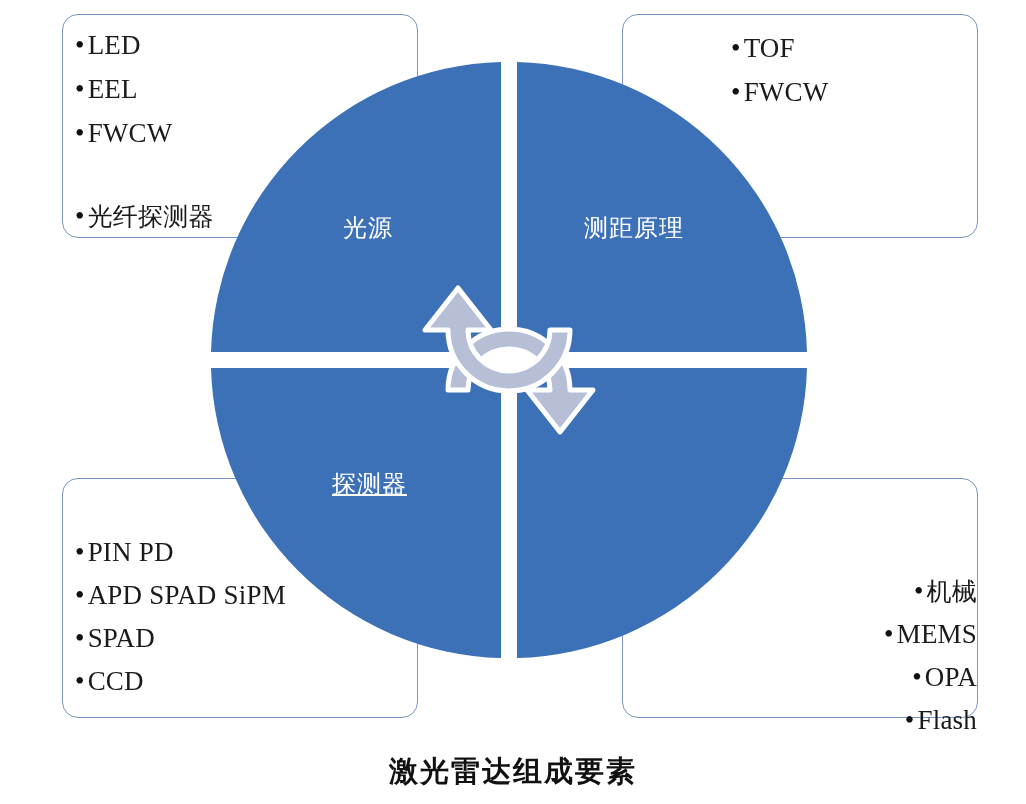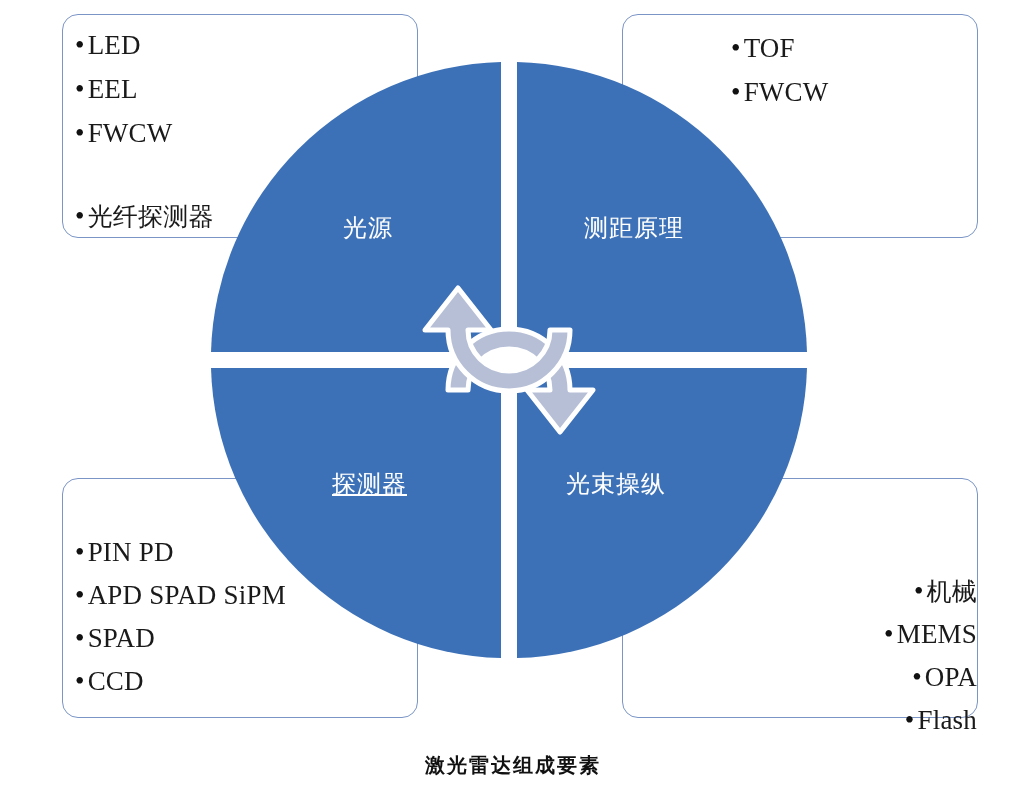--- a/index.html
+++ b/index.html
@@ -109,21 +109,21 @@
 
   
   #caption {
     position: absolute;
     left: 0;
     top: 752px;
     width: 1026px;
     text-align: center;
     font-family: "DejaVu Sans", "Liberation Sans", sans-serif;
     font-weight: bold;
-    font-size: 20px;
+    font-size: 29px;
     letter-spacing: 2px;
     color: #111111;
     z-index: 5;
   }
 </style>
 </head>
 <body>
 
 <div id="stage">
 
@@ -234,17 +234,16 @@
                  L 259 270
                  A 41 41 0 0 0 341 270
                  Z" fill="#B6BFD6" stroke="#FFFFFF" stroke-width="5" stroke-linejoin="round"></path>
       </g>
     </svg>
   </div>
 
   <div class="quad-label" id="label-light-source">光源</div>
   <div class="quad-label" id="label-ranging">测距原理</div>
   <div class="quad-label" id="label-detector">探测器</div>
-  <div class="quad-label" id="label-beam">光束操纵</div>
 
   <div id="caption">激光雷达组成要素</div>
 
 </div>
 
 </body></html>

